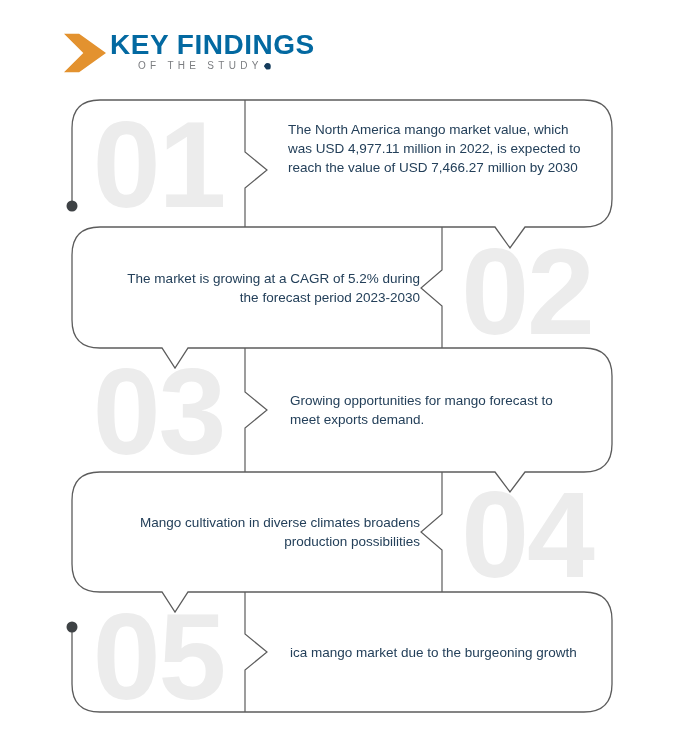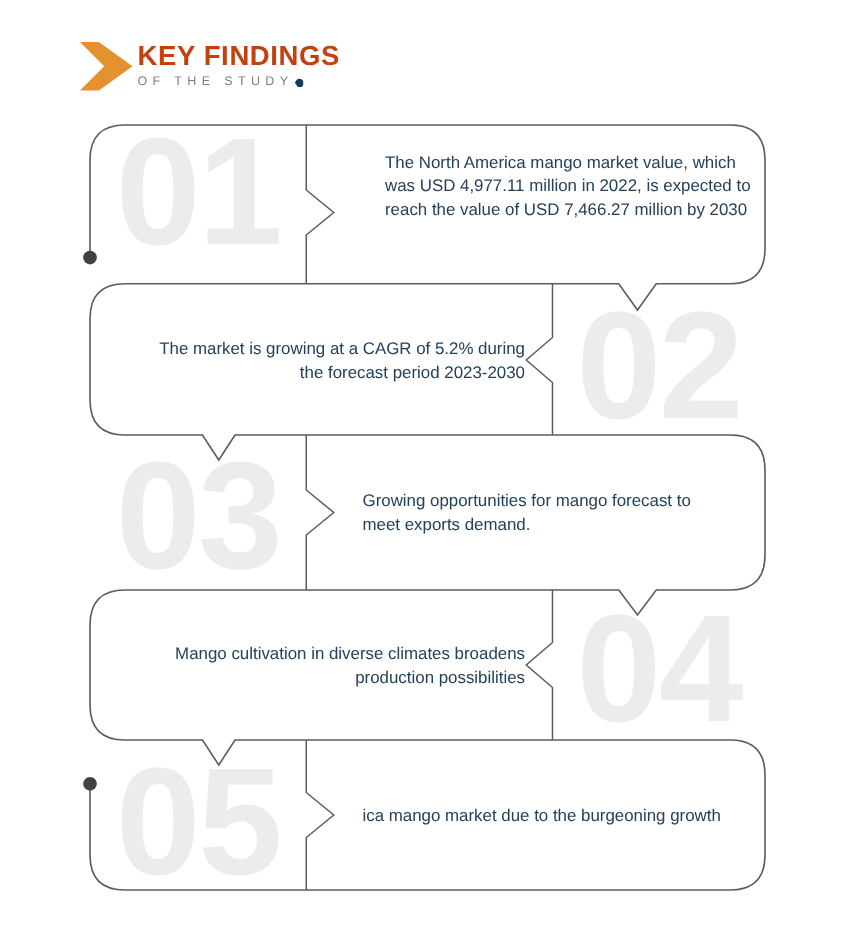--- a/index.html
+++ b/index.html
@@ -9,25 +9,25 @@
   }
   
   .header{position:absolute;left:64px;top:32px;display:flex;align-items:flex-start;}
   .logo-arrow{
     position:relative;width:42px;height:42px;margin-right:4px;
     background:#E3922F;
     clip-path:polygon(0 4%, 36% 4%, 100% 50%, 36% 96%, 0 96%, 46% 50%);
   }
   .header-text{display:flex;flex-direction:column;}
   .header-title{
-    font-size:22px;font-weight:bold;color:#c2410c;letter-spacing:0.5px;line-height:26px;
+    font-size:28px;font-weight:bold;color:#0369a1;letter-spacing:0.5px;line-height:26px;
   }
   .header-sub{
     margin-top:2px;font-size:10px;color:#7B7D80;letter-spacing:4.3px;line-height:12px;
-    display:flex;align-items:center;
+    display:flex;align-items:center;margin-left:28px;
   }
   .dot-mark{
     width:7px;height:7px;border-radius:50%;background:#153C5C;margin-left:1px;
     clip-path:polygon(35% 0,100% 0,100% 100%,35% 100%,0 50%);
   }
   
   .diagram-svg{position:absolute;left:0;top:0;}
   .ghost-number{
     position:absolute;display:flex;align-items:center;justify-content:center;
     font-size:122px;font-weight:bold;color:#ECECEC;letter-spacing:-2px;
@@ -78,27 +78,27 @@
   <path d="M 245 100 L 245 152 L 267 170 L 245 188 L 245 227" fill="none" stroke="#5C5C5C" stroke-width="1.2"></path>
   <path d="M 442 227 L 442 270 L 421 288 L 442 306 L 442 348" fill="none" stroke="#5C5C5C" stroke-width="1.2"></path>
   <path d="M 245 348 L 245 392 L 267 410 L 245 428 L 245 472" fill="none" stroke="#5C5C5C" stroke-width="1.2"></path>
   <path d="M 442 472 L 442 514 L 421 532 L 442 550 L 442 592" fill="none" stroke="#5C5C5C" stroke-width="1.2"></path>
   <path d="M 245 592 L 245 634 L 267 652 L 245 670 L 245 712" fill="none" stroke="#5C5C5C" stroke-width="1.2"></path>
 
   <circle cx="72" cy="206" r="5.5" fill="#3E4245"></circle>
   <circle cx="72" cy="627" r="5.5" fill="#3E4245"></circle>
 </svg>
 
-<div class="ghost-number" style="left:72px;top:90px;width:173px;height:125px;">01</div>
+<div class="ghost-number" style="left:72px;top:102px;width:173px;height:125px;">01</div>
 <div class="ghost-number" style="left:442px;top:231px;width:170px;height:121px;">02</div>
 <div class="ghost-number" style="left:72px;top:352px;width:173px;height:120px;">03</div>
 <div class="ghost-number" style="left:442px;top:476px;width:170px;height:118px;">04</div>
 <div class="ghost-number" style="left:72px;top:598px;width:173px;height:118px;">05</div>
 
-<div class="finding-text align-left" style="left:308px;top:100px;width:312px;height:97px;">
+<div class="finding-text align-left" style="left:288px;top:100px;width:312px;height:97px;">
   <div>The North America mango market value, which</div>
   <div>was USD 4,977.11 million in 2022, is expected to</div>
   <div>reach the value of USD 7,466.27 million by 2030</div>
 </div>
 
 <div class="finding-text align-right" style="left:108px;top:227px;width:312px;height:121px;">
   <div>The market is growing at a CAGR of 5.2% during</div>
   <div>the forecast period 2023-2030</div>
 </div>
 

